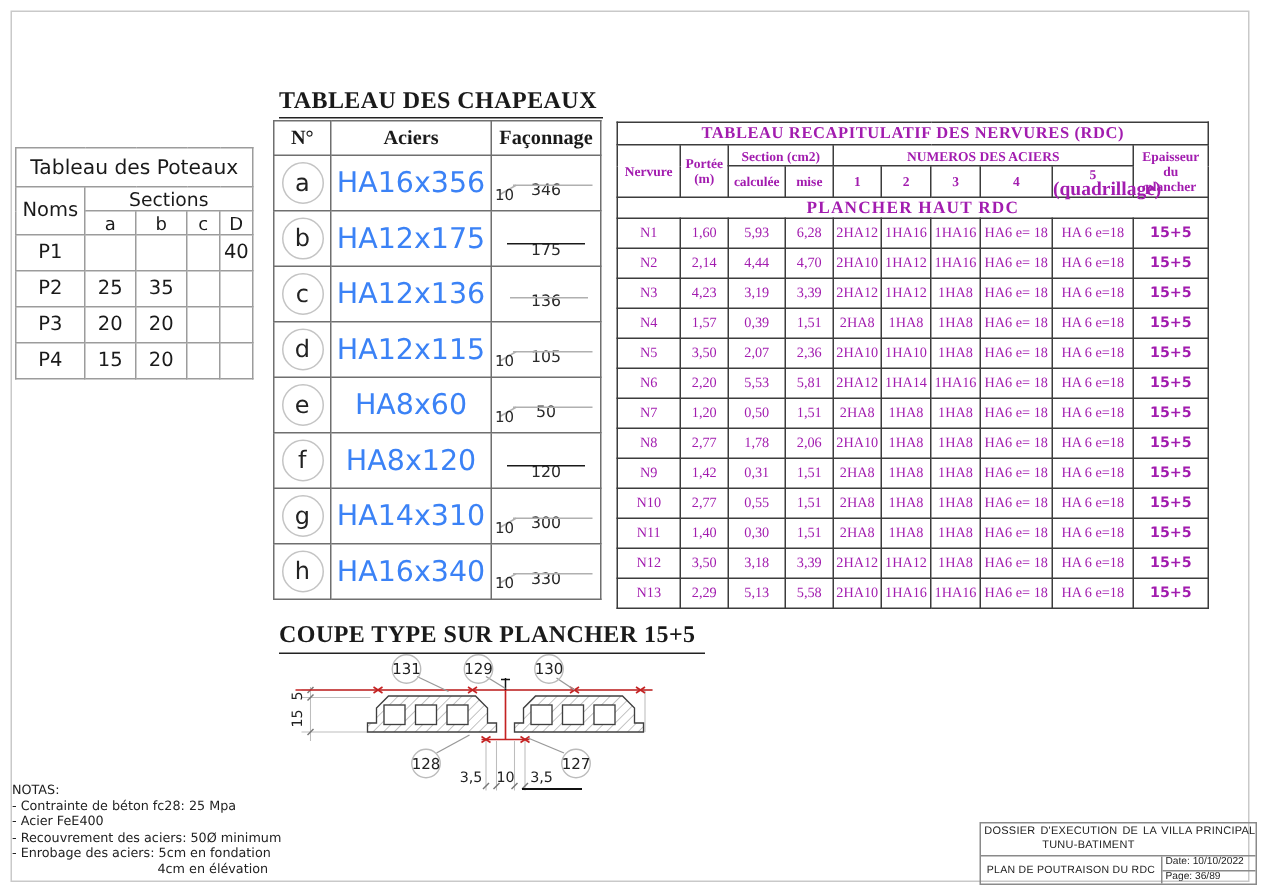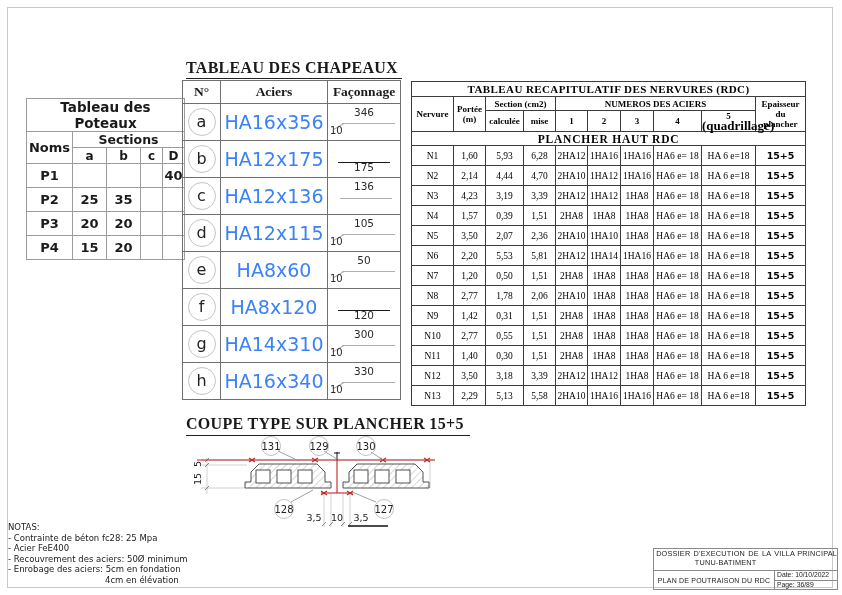--- a/index.html
+++ b/index.html
@@ -1,51 +1,51 @@
 <!DOCTYPE html>
 <html><head>
 <meta charset="utf-8">
 <style>
   html,body{margin:0;padding:0;}
   body{width:842px;height:595px;position:relative;background:#fff;overflow:hidden;
        font-family:"DejaVu Sans",sans-serif;color:#1a1a1a;}
   .frame{position:absolute;left:7px;top:7px;width:824px;height:579px;border:1px solid #c9c9c9;}
 
   
-  #poteaux{position:absolute;left:26px;top:98px;width:158px;border-collapse:collapse;table-layout:fixed;font-weight:bold;}
+  #poteaux{position:absolute;left:10px;top:98px;width:158px;border-collapse:collapse;table-layout:fixed;}
   #poteaux td{border:1px solid #9c9c9c;text-align:center;vertical-align:middle;padding:0;}
   #poteaux .pt-title{height:25px;font-size:13.5px;}
   #poteaux .pt-noms{font-size:13px;}
   #poteaux .pt-sections{height:13px;font-size:12.5px;}
   #poteaux .pt-sub{height:15px;font-size:12px;}
   #poteaux .pt-name,#poteaux .pt-val{height:23px;font-size:13px;}
 
   
   .chap-title{position:absolute;left:186px;top:59px;font:bold 16px "Liberation Serif",serif;
               letter-spacing:.3px;border-bottom:1.5px solid #222;padding:0 4px 1px 0;}
   #chapeaux{position:absolute;left:182px;top:80px;width:218px;border-collapse:collapse;table-layout:fixed;}
   #chapeaux td,#chapeaux th{border:1px solid #6f6f6f;text-align:center;vertical-align:middle;padding:0;}
   #chapeaux th{height:22px;font:bold 13.5px "Liberation Serif",serif;}
   #chapeaux td{height:36px;}
   .circle{display:inline-block;width:26px;height:26px;border:1px solid #c4c4c4;border-radius:50%;
           line-height:26px;font-size:16px;color:#222;}
   .acier{font-size:19px;color:#3b82f6;}
   .fac{position:relative;width:100%;height:36px;}
-  .fac-num{position:absolute;left:0;right:0;top:2px;text-align:center;font-size:10.5px;color:#2a2a2a;}
+  .fac-num{position:absolute;left:0;right:0;top:17px;text-align:center;font-size:10.5px;color:#2a2a2a;}
   .fac-line{position:absolute;left:14px;right:5px;top:19px;border-top:1px solid #b0b0b0;}
   .straight-dark .fac-line{left:10px;right:10px;top:21px;border-top:1.3px solid #1a1a1a;}
   .straight-dark .fac-num{top:20px;}
   .straight-light .fac-line{left:12px;right:8px;top:20px;}
   .fac-hook{position:absolute;left:4px;top:19px;width:12px;border-top:1px solid #b0b0b0;
             transform:rotate(-30deg);transform-origin:right center;}
   .fac-ten{position:absolute;left:2px;top:21px;font-size:10px;color:#2a2a2a;}
 
   
   #nervures{position:absolute;left:411px;top:81px;width:394px;border-collapse:collapse;table-layout:fixed;
-            font-family:"Liberation Serif",serif;color:#000000;}
+            font-family:"Liberation Serif",serif;color:#a21caf;}
   #nervures td,#nervures th{border:1px solid #3c3c3c;text-align:center;vertical-align:middle;padding:0;}
   .nv-title{height:14px;font:bold 11px "Liberation Serif",serif;letter-spacing:.4px;}
   .nv-h{font:bold 9px "Liberation Serif",serif;height:13px;line-height:10px;}
   .nv-h .sm{font-size:13px;font-weight:bold;}
   .nv-group{height:13px;font:bold 11.5px "Liberation Serif",serif;letter-spacing:.8px;}
   #nervures tbody td{height:19px;font-size:9.5px;}
   #nervures tbody td.ep{font:bold 9.5px "DejaVu Sans",sans-serif;}
 
   
   .coupe-title{position:absolute;left:186px;top:415px;font:bold 16px "Liberation Serif",serif;

